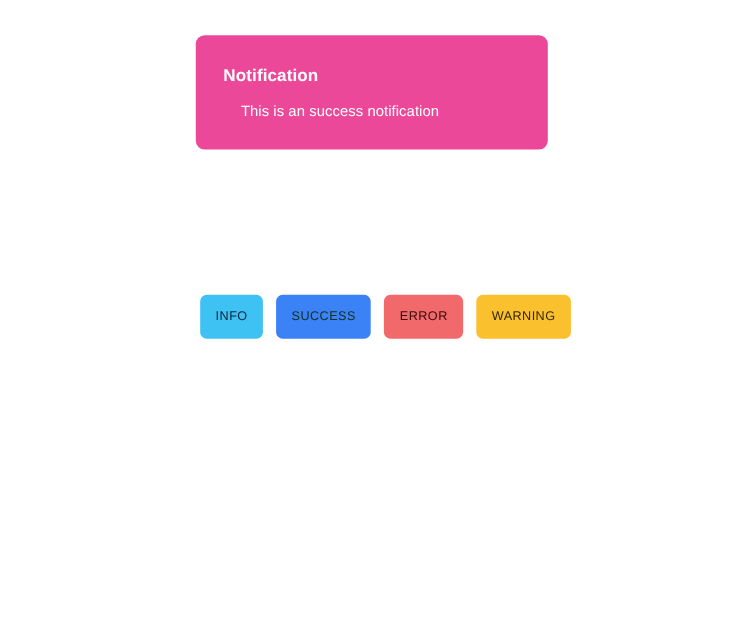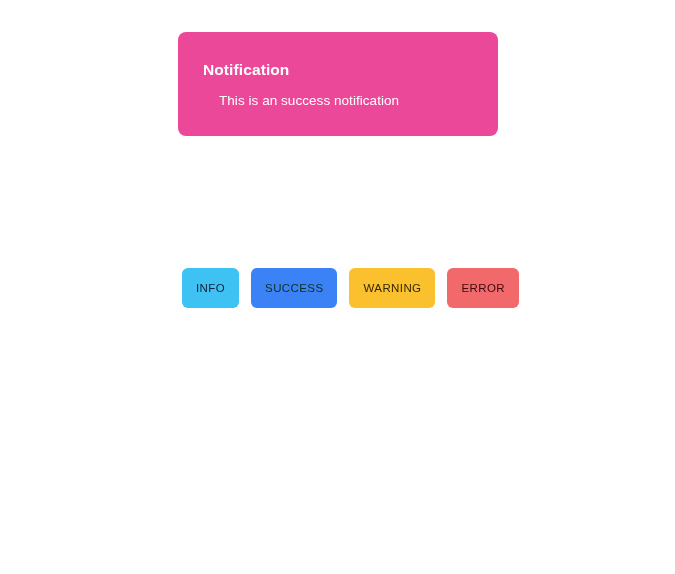--- a/index.html
+++ b/index.html
@@ -98,17 +98,17 @@
 <div id="app">
 
   <div class="notification-card">
     <div class="notification-title">Notification</div>
     <div class="notification-message">This is an success notification</div>
   </div>
 
   <div class="button-row">
     <button class="action-button info">INFO</button>
     <button class="action-button success">SUCCESS</button>
+    <button class="action-button error">ERROR</button>
     <button class="action-button warning">WARNING</button>
-    <button class="action-button error">ERROR</button>
   </div>
 
 </div>
 
 </body></html>

